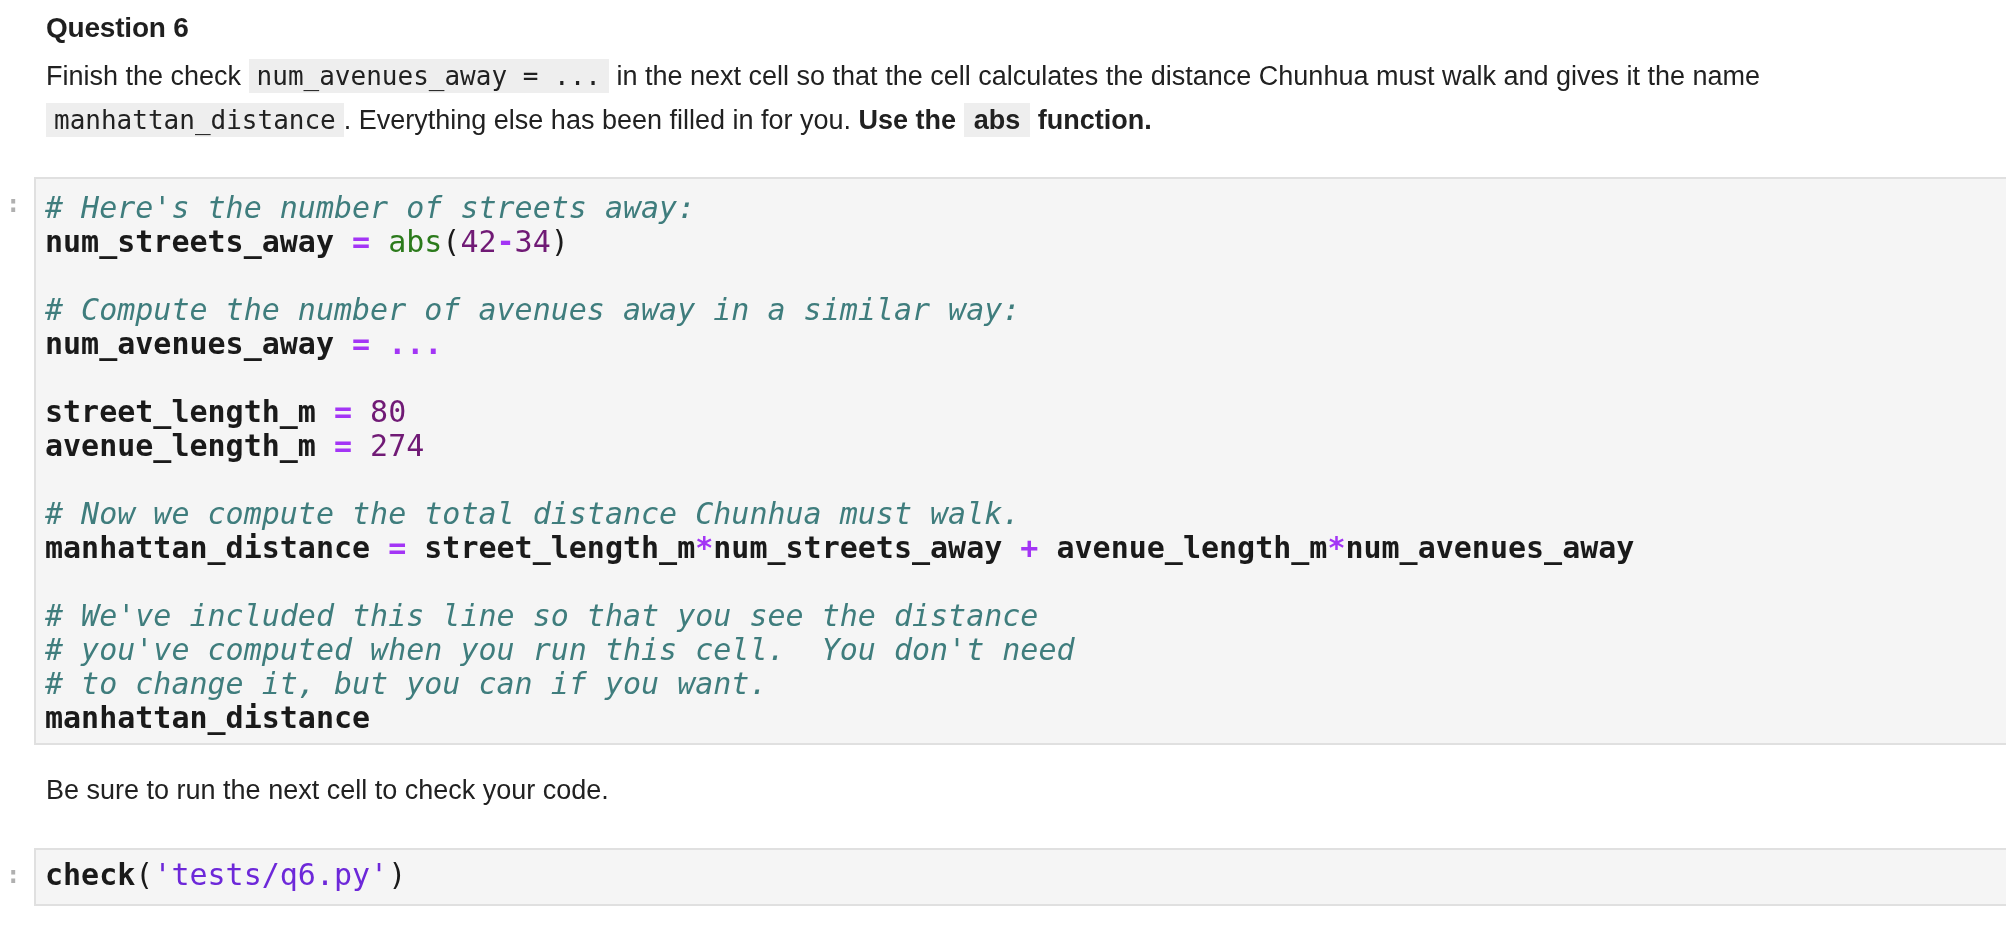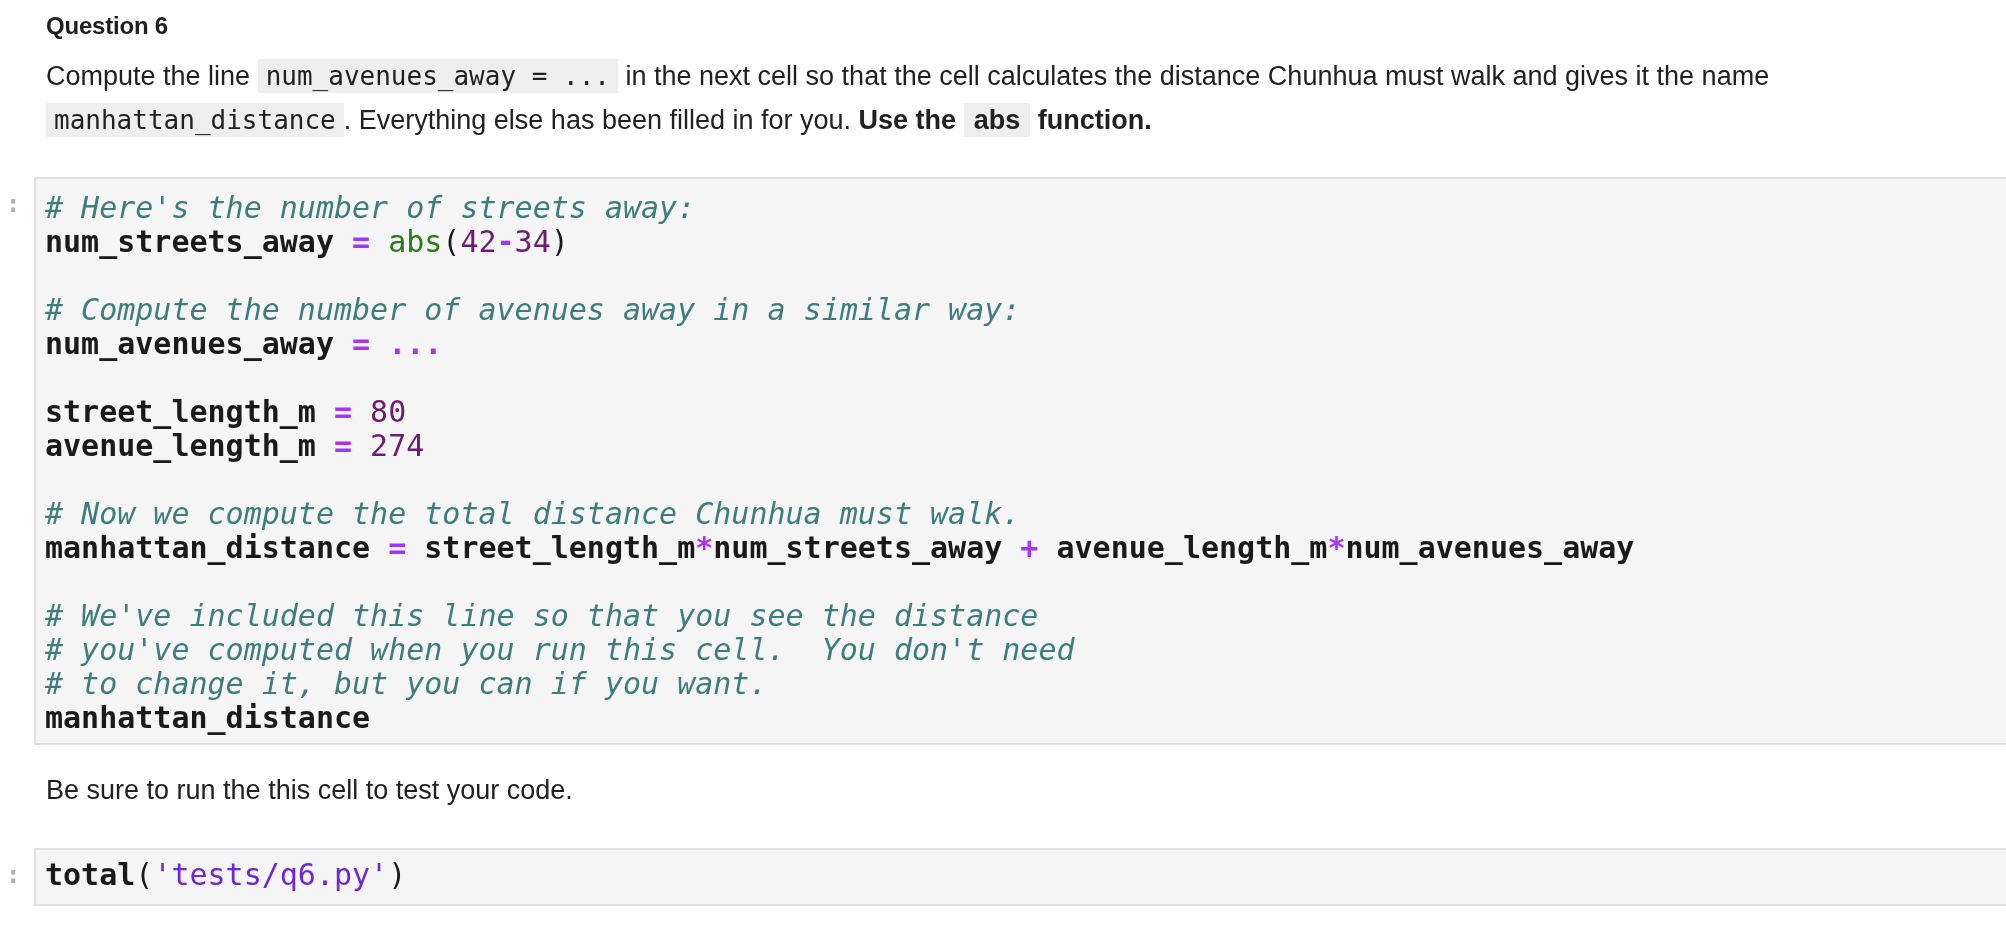--- a/index.html
+++ b/index.html
@@ -12,21 +12,21 @@
   }
   body {
     position: relative;
     font-family: "Liberation Sans", "DejaVu Sans", sans-serif;
     color: #1f1f1f;
   }
   .heading {
     position: absolute;
     left: 46px;
     top: 12px;
-    font-size: 24px;
+    font-size: 28px;
     font-weight: bold;
     color: #1f1f1f;
     margin: 0;
     letter-spacing: -0.2px;
   }
   .para-line {
     position: absolute;
     left: 46px;
     white-space: nowrap;
     font-size: 27px;
@@ -86,31 +86,31 @@
   .c-punc { color: #1a1a1a; }
   .c-ellipsis { color: #a335f5; font-weight: bold; }
 </style>
 </head>
 <body>
 
 <div>
   <h2 class="heading">Question 6</h2>
 
   <div class="para-line" style="top:56px;">
-    <span>Compute the line </span><span class="chip">num_avenues_away = ...</span><span> in the next cell so that the cell calculates the distance Chunhua must walk and gives it the name</span>
+    <span>Finish the check </span><span class="chip">num_avenues_away = ...</span><span> in the next cell so that the cell calculates the distance Chunhua must walk and gives it the name</span>
   </div>
 
   <div class="para-line" style="top:100px;">
     <span class="chip">manhattan_distance</span><span>. Everything else has been filled in for you. </span><b><span>Use the</span> <span class="chip bold-chip">abs</span> <span>function.</span></b>
   </div>
 </div>
 
 <div class="prompt" style="top:190px;">:</div>
 <div class="cell" style="top:177px; height:568px;">
   <div class="code" id="cell1-code"><span class="code-line"><span class="c-comment"># Here's the number of streets away:</span></span><span class="code-line"><span class="c-name">num_streets_away </span><span class="c-op">=</span><span class="c-name"> </span><span class="c-builtin">abs</span><span class="c-punc">(</span><span class="c-num">42</span><span class="c-op">-</span><span class="c-num">34</span><span class="c-punc">)</span></span><span class="code-line"> </span><span class="code-line"><span class="c-comment"># Compute the number of avenues away in a similar way:</span></span><span class="code-line"><span class="c-name">num_avenues_away </span><span class="c-op">=</span><span class="c-name"> </span><span class="c-ellipsis">...</span></span><span class="code-line"> </span><span class="code-line"><span class="c-name">street_length_m </span><span class="c-op">=</span><span class="c-name"> </span><span class="c-num">80</span></span><span class="code-line"><span class="c-name">avenue_length_m </span><span class="c-op">=</span><span class="c-name"> </span><span class="c-num">274</span></span><span class="code-line"> </span><span class="code-line"><span class="c-comment"># Now we compute the total distance Chunhua must walk.</span></span><span class="code-line"><span class="c-name">manhattan_distance </span><span class="c-op">=</span><span class="c-name"> street_length_m</span><span class="c-op">*</span><span class="c-name">num_streets_away </span><span class="c-op">+</span><span class="c-name"> avenue_length_m</span><span class="c-op">*</span><span class="c-name">num_avenues_away</span></span><span class="code-line"> </span><span class="code-line"><span class="c-comment"># We've included this line so that you see the distance</span></span><span class="code-line"><span class="c-comment"># you've computed when you run this cell.  You don't need</span></span><span class="code-line"><span class="c-comment"># to change it, but you can if you want.</span></span><span class="code-line"><span class="c-name">manhattan_distance</span></span></div>
 </div>
 
-<div class="para-line" style="top:770px;">Be sure to run the this cell to test your code.</div>
+<div class="para-line" style="top:770px;">Be sure to run the next cell to check your code.</div>
 
 <div class="prompt" style="top:861px;">:</div>
 <div class="cell" style="top:848px; height:58px;">
-  <div class="code" id="cell2-code" style="top:8px;"><span class="code-line"><span class="c-name">total</span><span class="c-punc">(</span><span class="c-str">'tests/q6.py'</span><span class="c-punc">)</span></span></div>
+  <div class="code" id="cell2-code" style="top:8px;"><span class="code-line"><span class="c-name">check</span><span class="c-punc">(</span><span class="c-str">'tests/q6.py'</span><span class="c-punc">)</span></span></div>
 </div>
 
 </body></html>

